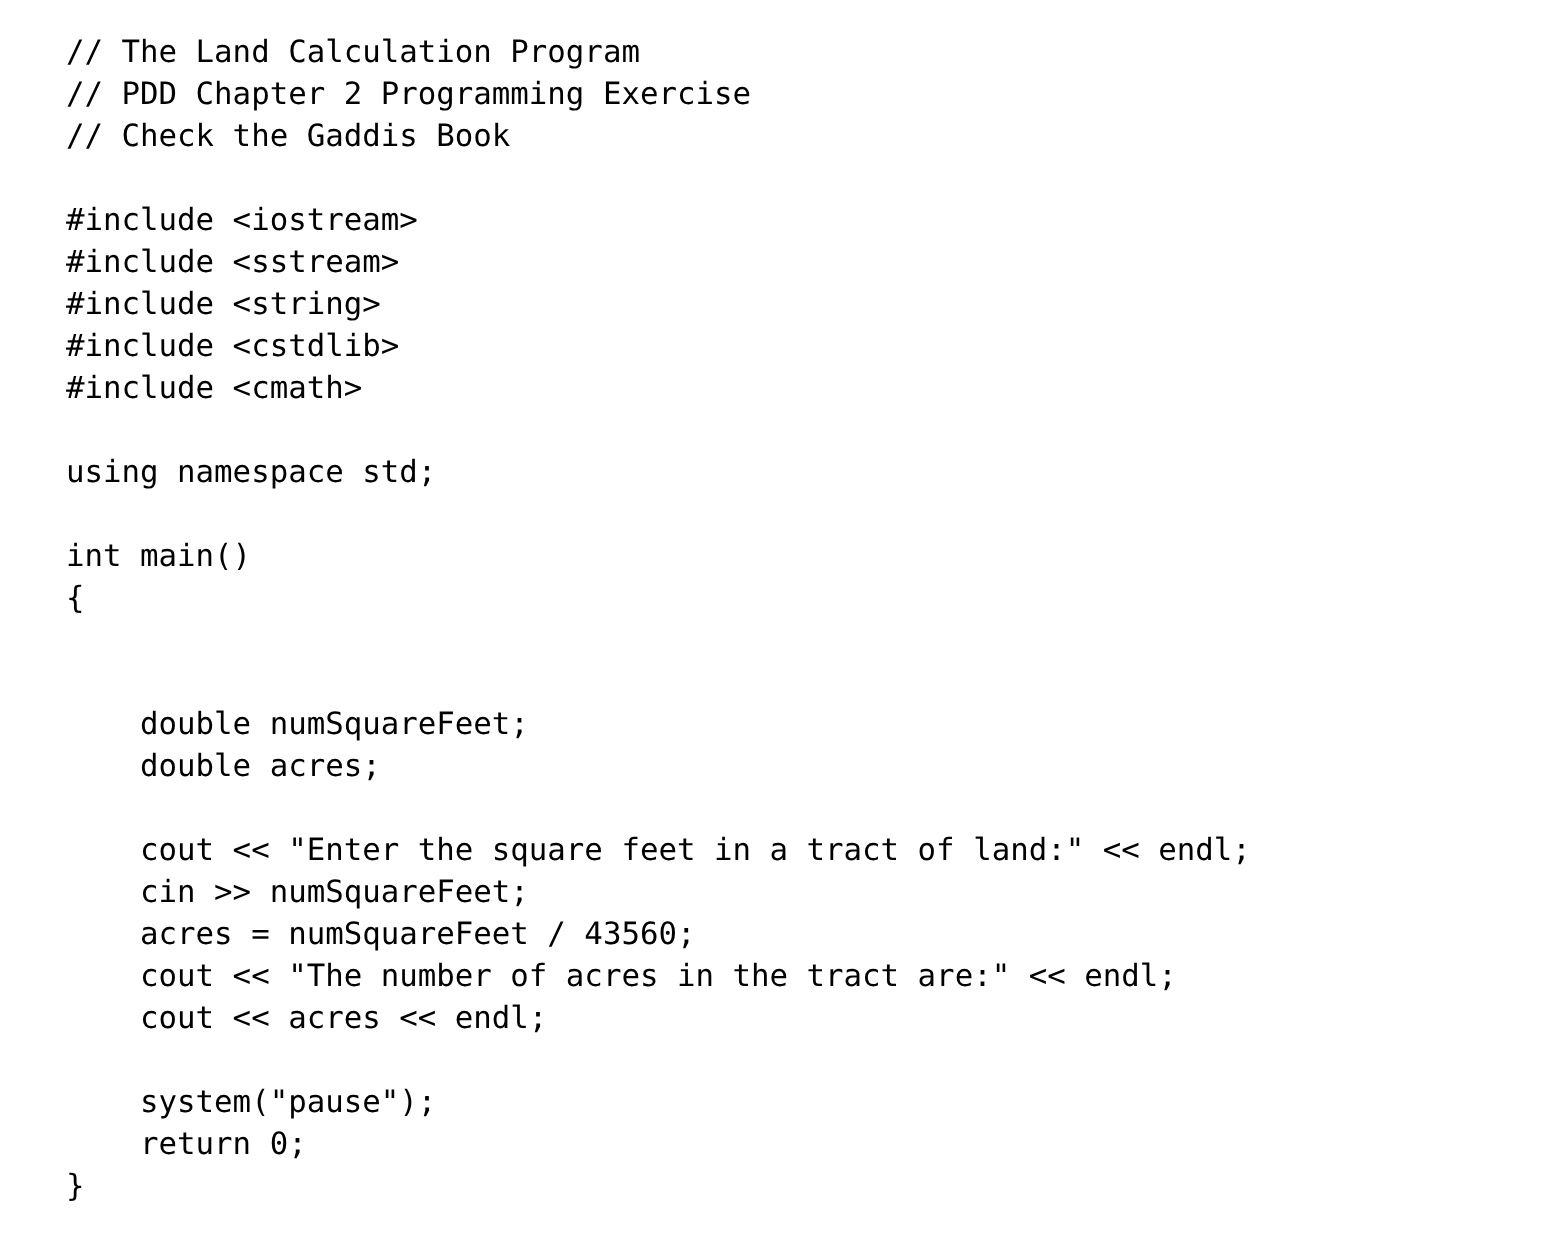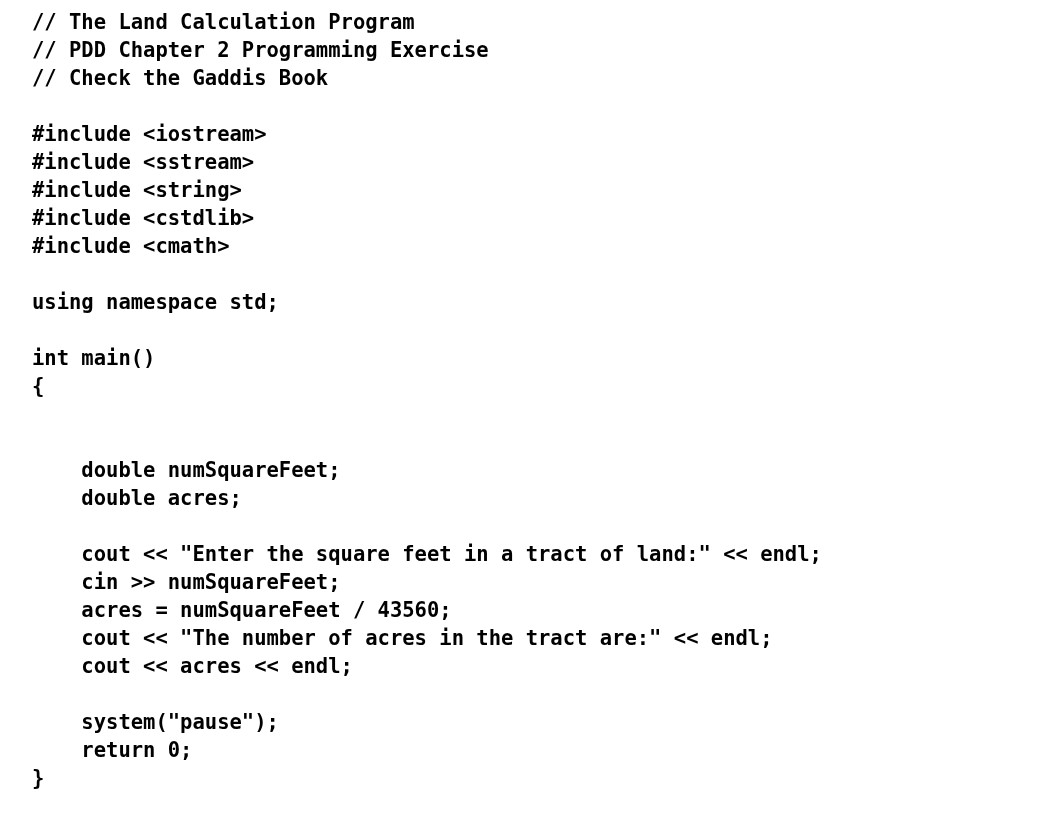--- a/index.html
+++ b/index.html
@@ -10,25 +10,25 @@
   body {
     width: 1040px;
     height: 834px;
     overflow: hidden;
     font-family: "DejaVu Sans Mono", monospace;
   }
   #code-listing {
     position: absolute;
     left: 32px;
     top: 8px;
-    margin: 0;
+    margin: 12px;
     padding: 0;
     font-family: "DejaVu Sans Mono", monospace;
     font-size: 20.5px;
-    font-weight: bold;
+    font-weight: normal;
     line-height: 28px;
     color: #000000;
     white-space: pre;
     letter-spacing: 0px;
     -webkit-font-smoothing: none;
   }
   .code-line {
     display: block;
     height: 28px;
     white-space: pre;

